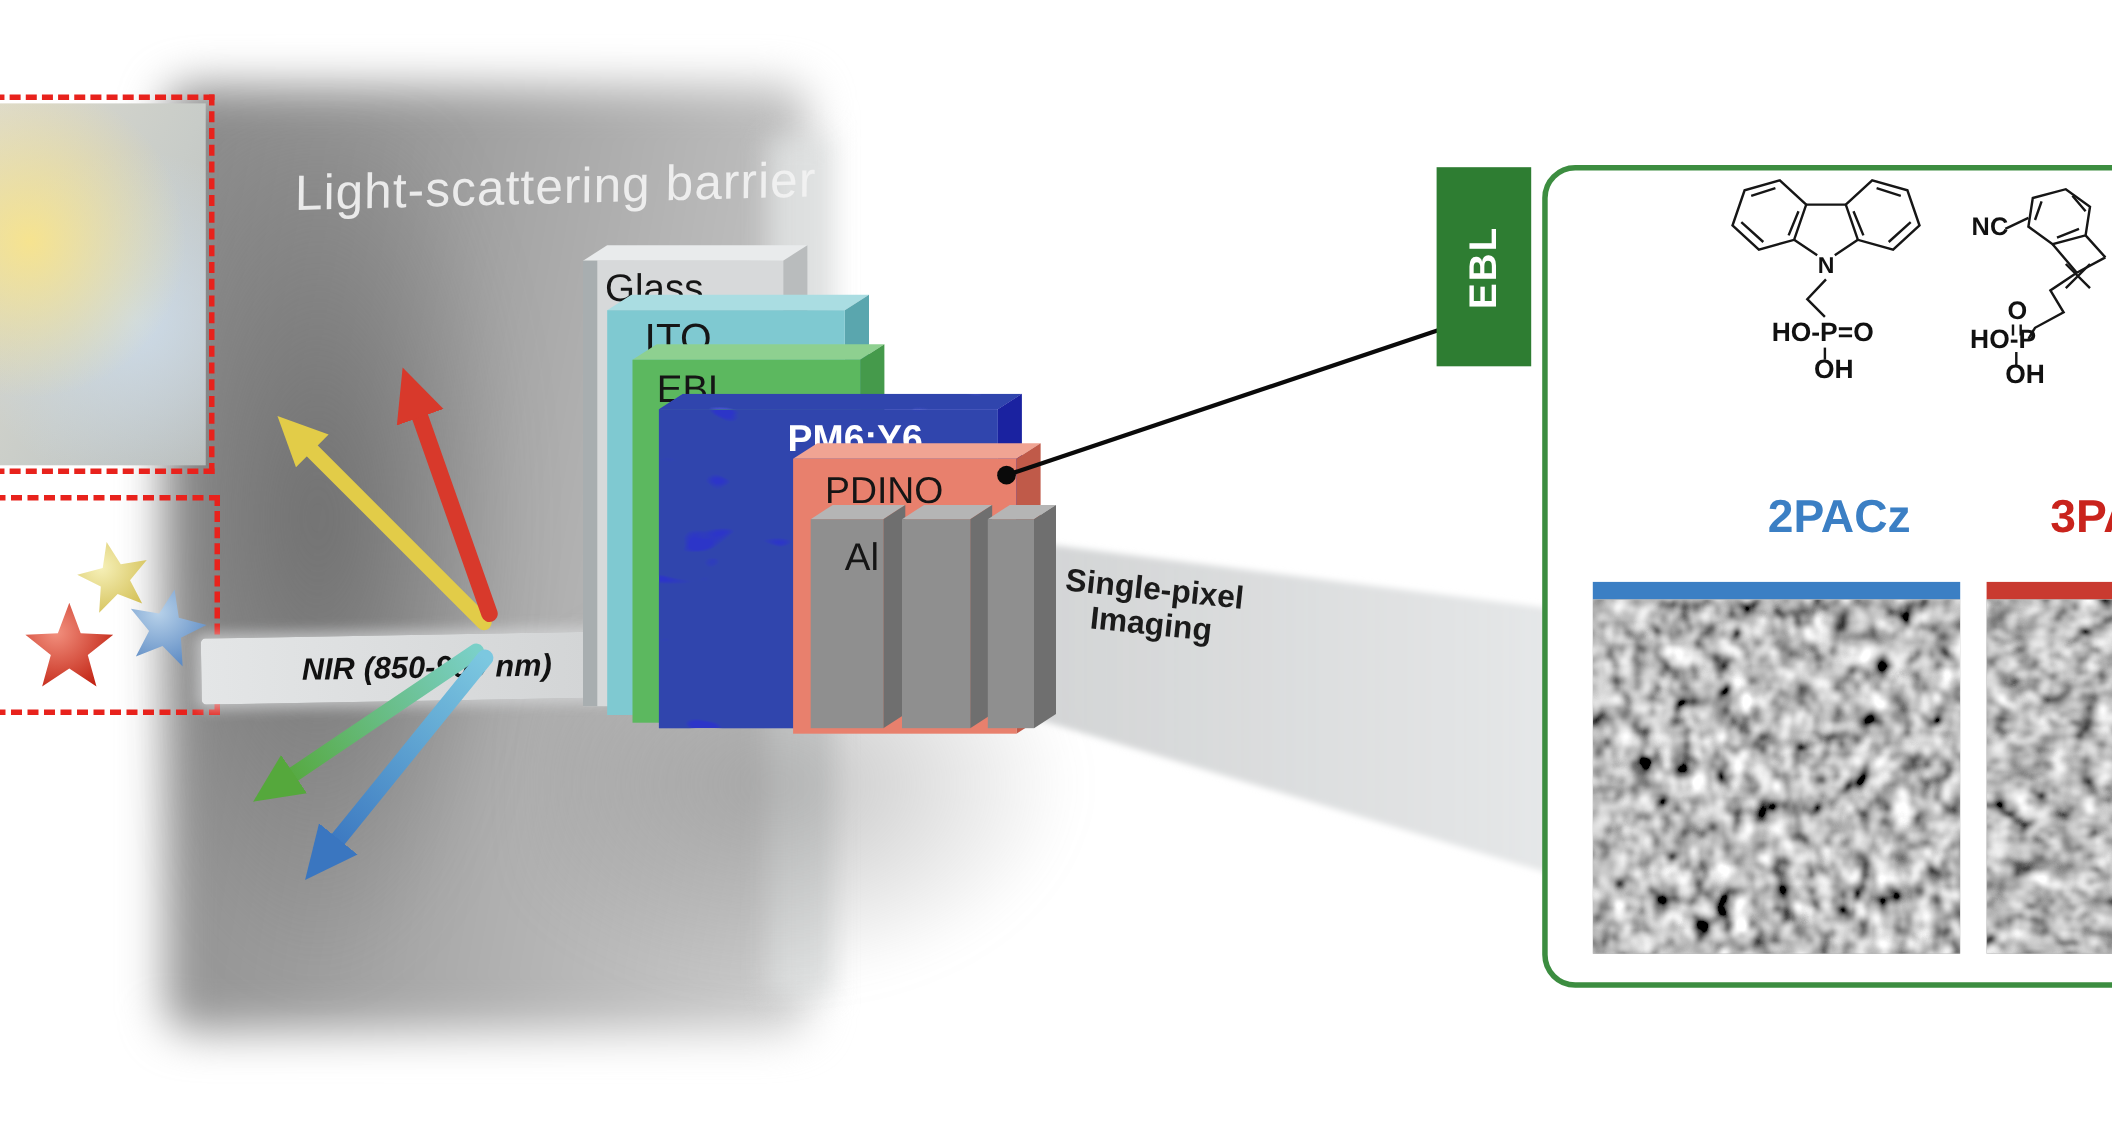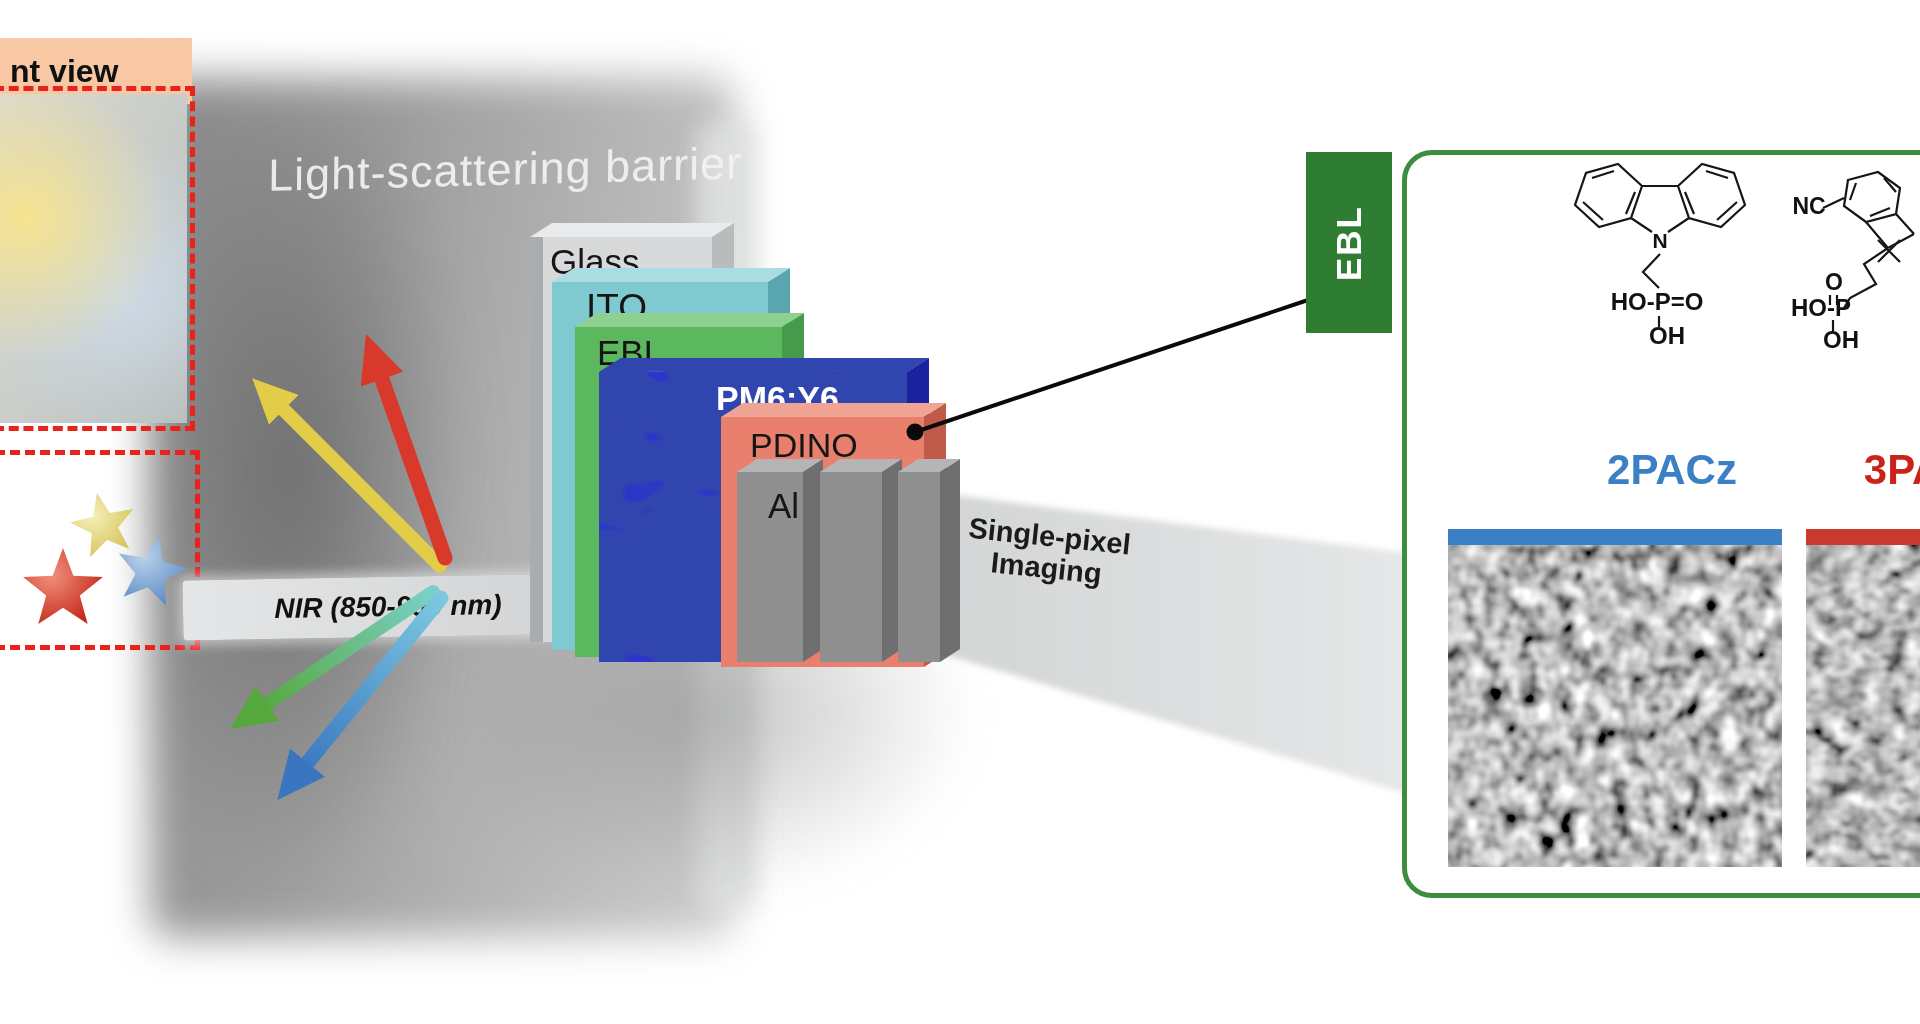--- a/index.html
+++ b/index.html
@@ -74,23 +74,20 @@
 <body>
 
 <div id="canvas">
 
   <div class="abs barrier-a"></div>
   <div class="abs barrier-b"></div>
   <div class="abs barrier-c"></div>
   <div class="abs barrier-d"></div>
   <div class="abs barrier-label">Light-scattering barrier</div>
 
-  <div class="abs front-view-label" style="background-color: rgb(248, 200, 164);">
-    <span>nt view</span>
-  </div>
   <div class="abs dashed-box box1" style="border-color: rgb(232, 34, 28);">
     <div class="blurry-photo"></div>
   </div>
   <div class="abs dashed-box box2" style="border-color: rgb(232, 34, 28);"></div>
 
   <svg class="abs stars-svg" width="215" height="205" viewBox="0 0 215 205">
     <defs>
       <path id="starP" d="M0,-1 L0.247,-0.34 L0.951,-0.309 L0.4,0.13 L0.588,0.809 L0,0.42 L-0.588,0.809 L-0.4,0.13 L-0.951,-0.309 L-0.247,-0.34 Z"></path>
       <radialGradient id="gY" cx="35%" cy="35%" r="75%">
           <stop offset="0" stop-color="#f6f0b8"></stop>

